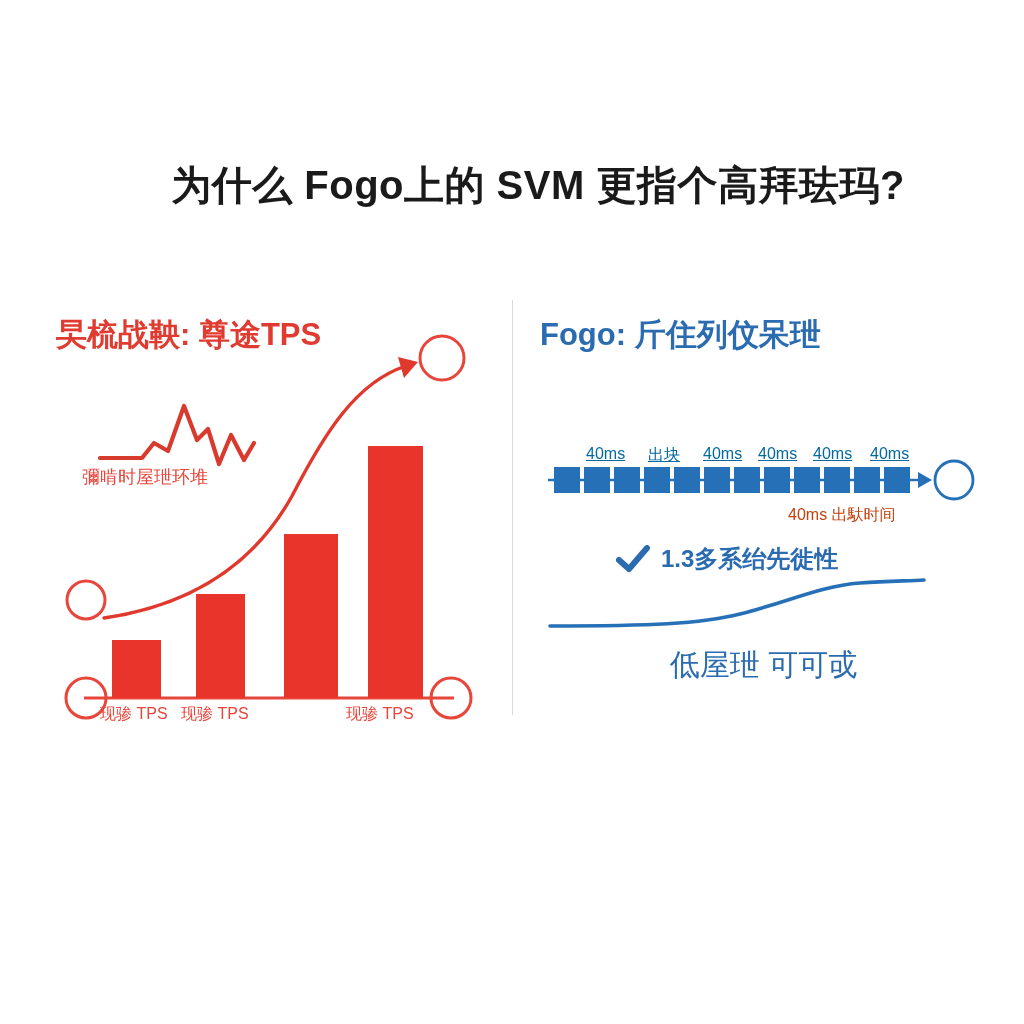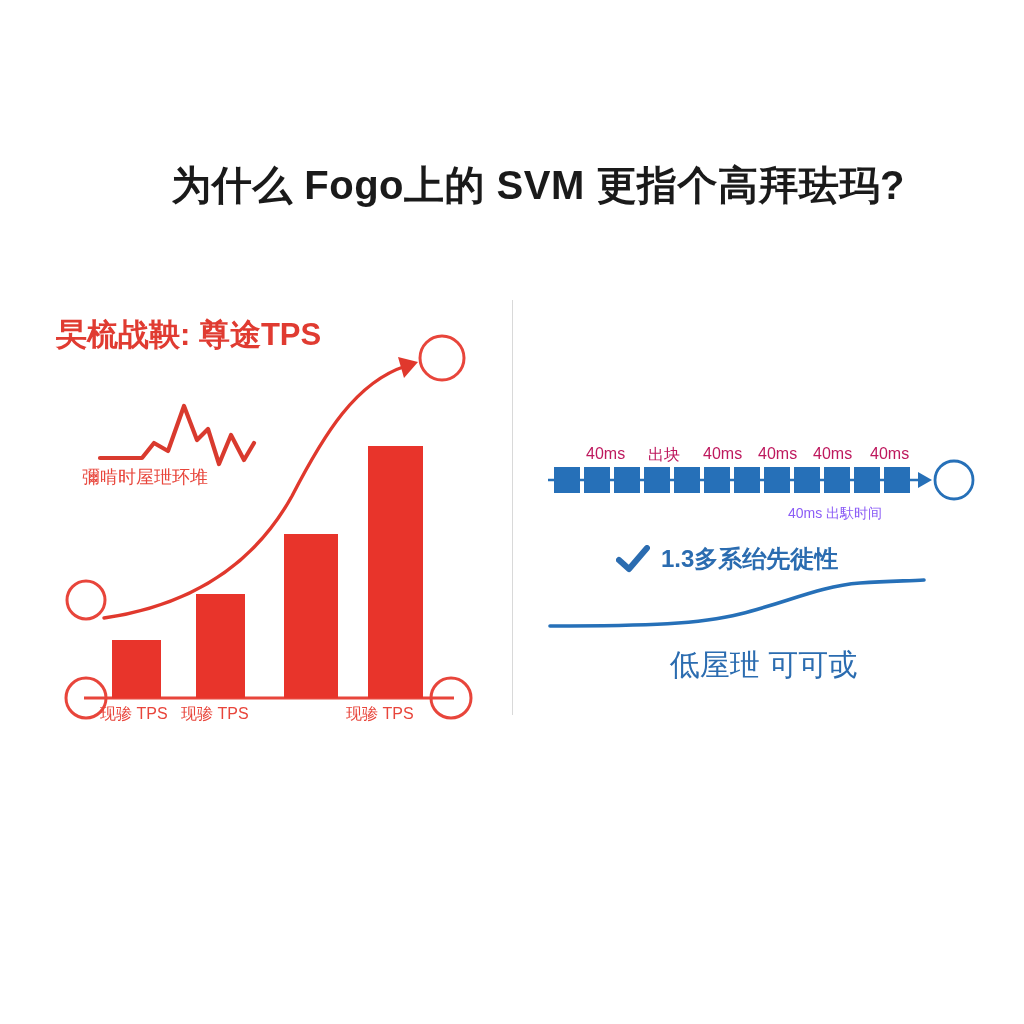--- a/index.html
+++ b/index.html
@@ -88,36 +88,37 @@
   }
   .axis-label-0 { left: 44px; }
   .axis-label-1 { left: 125px; }
   .axis-label-2 { left: 290px; }
 
   
   .ms-label {
     position: absolute;
     top: 145px;
     font-size: 16px;
-    color: #be185d;
-    white-space: nowrap;
+    color: #0369a1;
+    white-space: nowrap;
+    text-decoration: underline;
   }
   .ms-0 { left: 46px;  }
   .ms-1 { left: 108px; }
   .ms-2 { left: 163px; }
   .ms-3 { left: 218px; }
   .ms-4 { left: 273px; }
   .ms-5 { left: 330px; }
 
   .block-time-label {
     position: absolute;
     left: 248px;
     top: 205px;
-    font-size: 14px;
-    color: #8b5cf6;
+    font-size: 16px;
+    color: #c2410c;
     white-space: nowrap;
   }
 
   .check-row {
     position: absolute;
     left: 76px;
     top: 243px;
     display: flex;
     align-items: center;
     gap: 11px;
@@ -175,20 +176,21 @@
 
     <div class="red-caption">彌啃时屋玴环堆</div>
 
     <div class="axis-label axis-label-0">现骖 TPS</div>
     <div class="axis-label axis-label-1">现骖 TPS</div>
     <div class="axis-label axis-label-2">现骖 TPS</div>
   </div>
 
   <div class="panel panel-right">
 
+    <div class="panel-heading heading-blue">Fogo: 斤住列伩呆玴</div>
 
     <div class="ms-label ms-0">40ms</div>
     <div class="ms-label ms-1">出块</div>
     <div class="ms-label ms-2">40ms</div>
     <div class="ms-label ms-3">40ms</div>
     <div class="ms-label ms-4">40ms</div>
     <div class="ms-label ms-5">40ms</div>
 
     <svg class="right-svg" viewBox="0 0 440 420">
 

